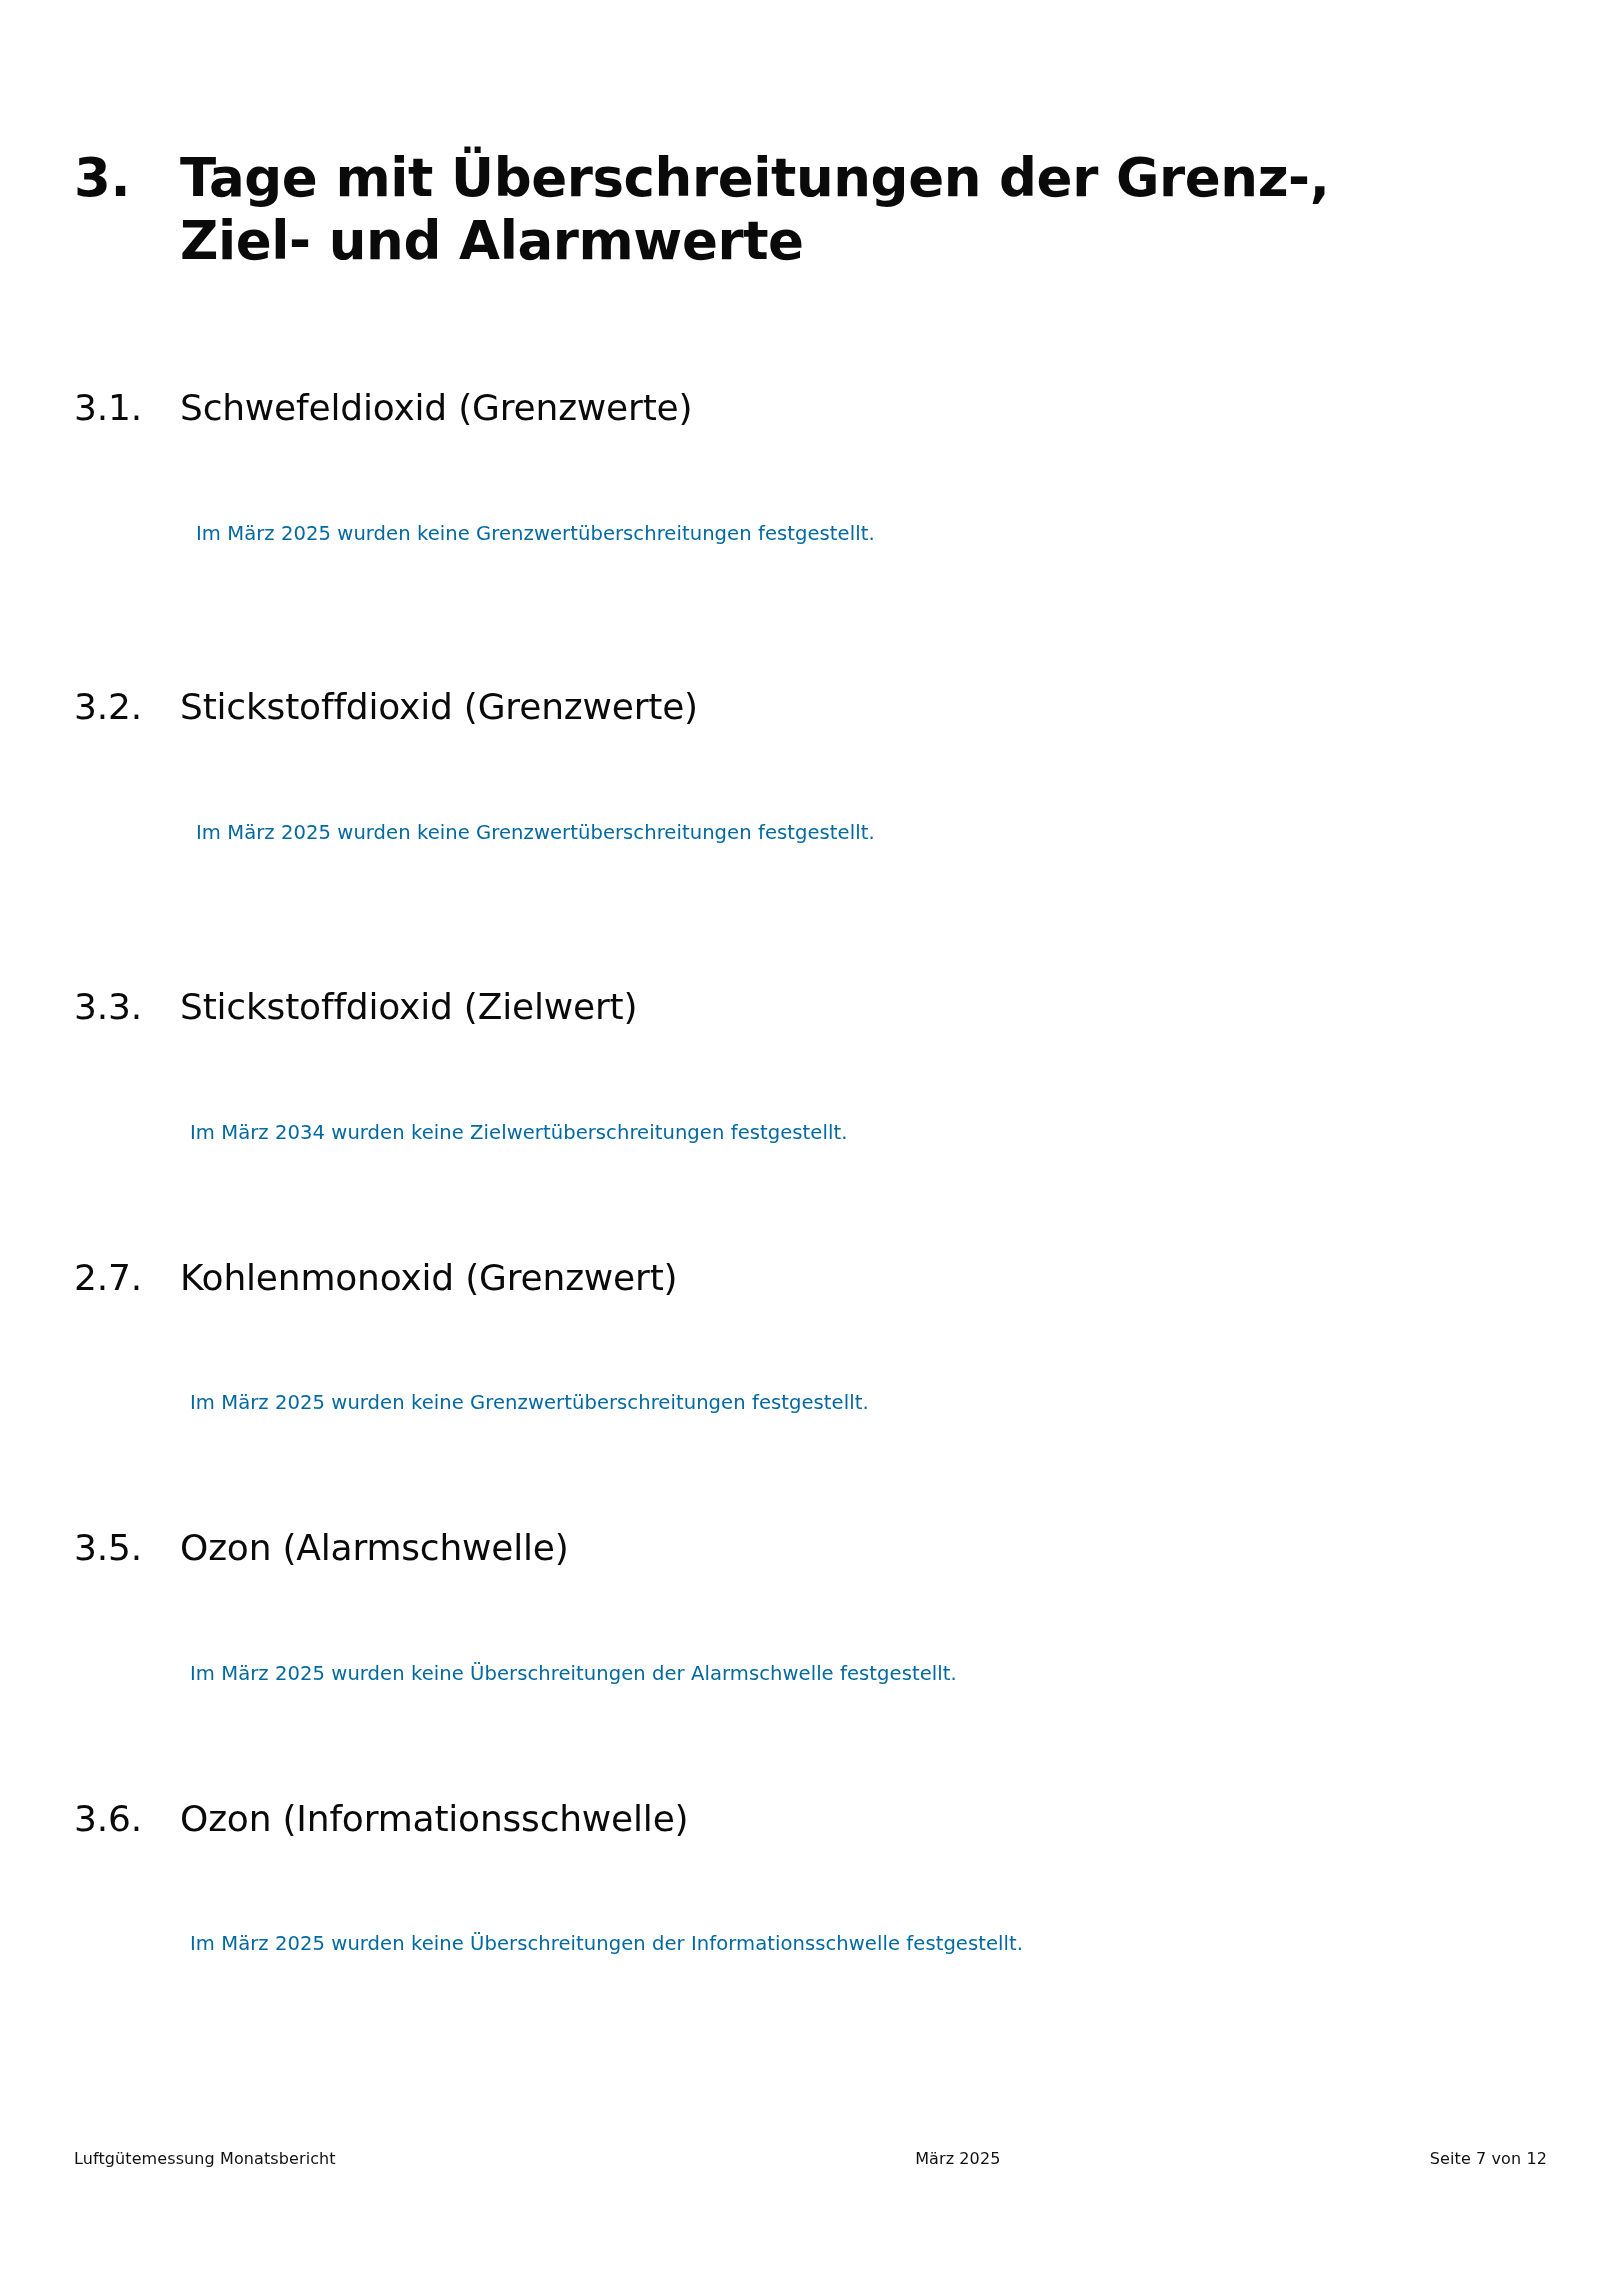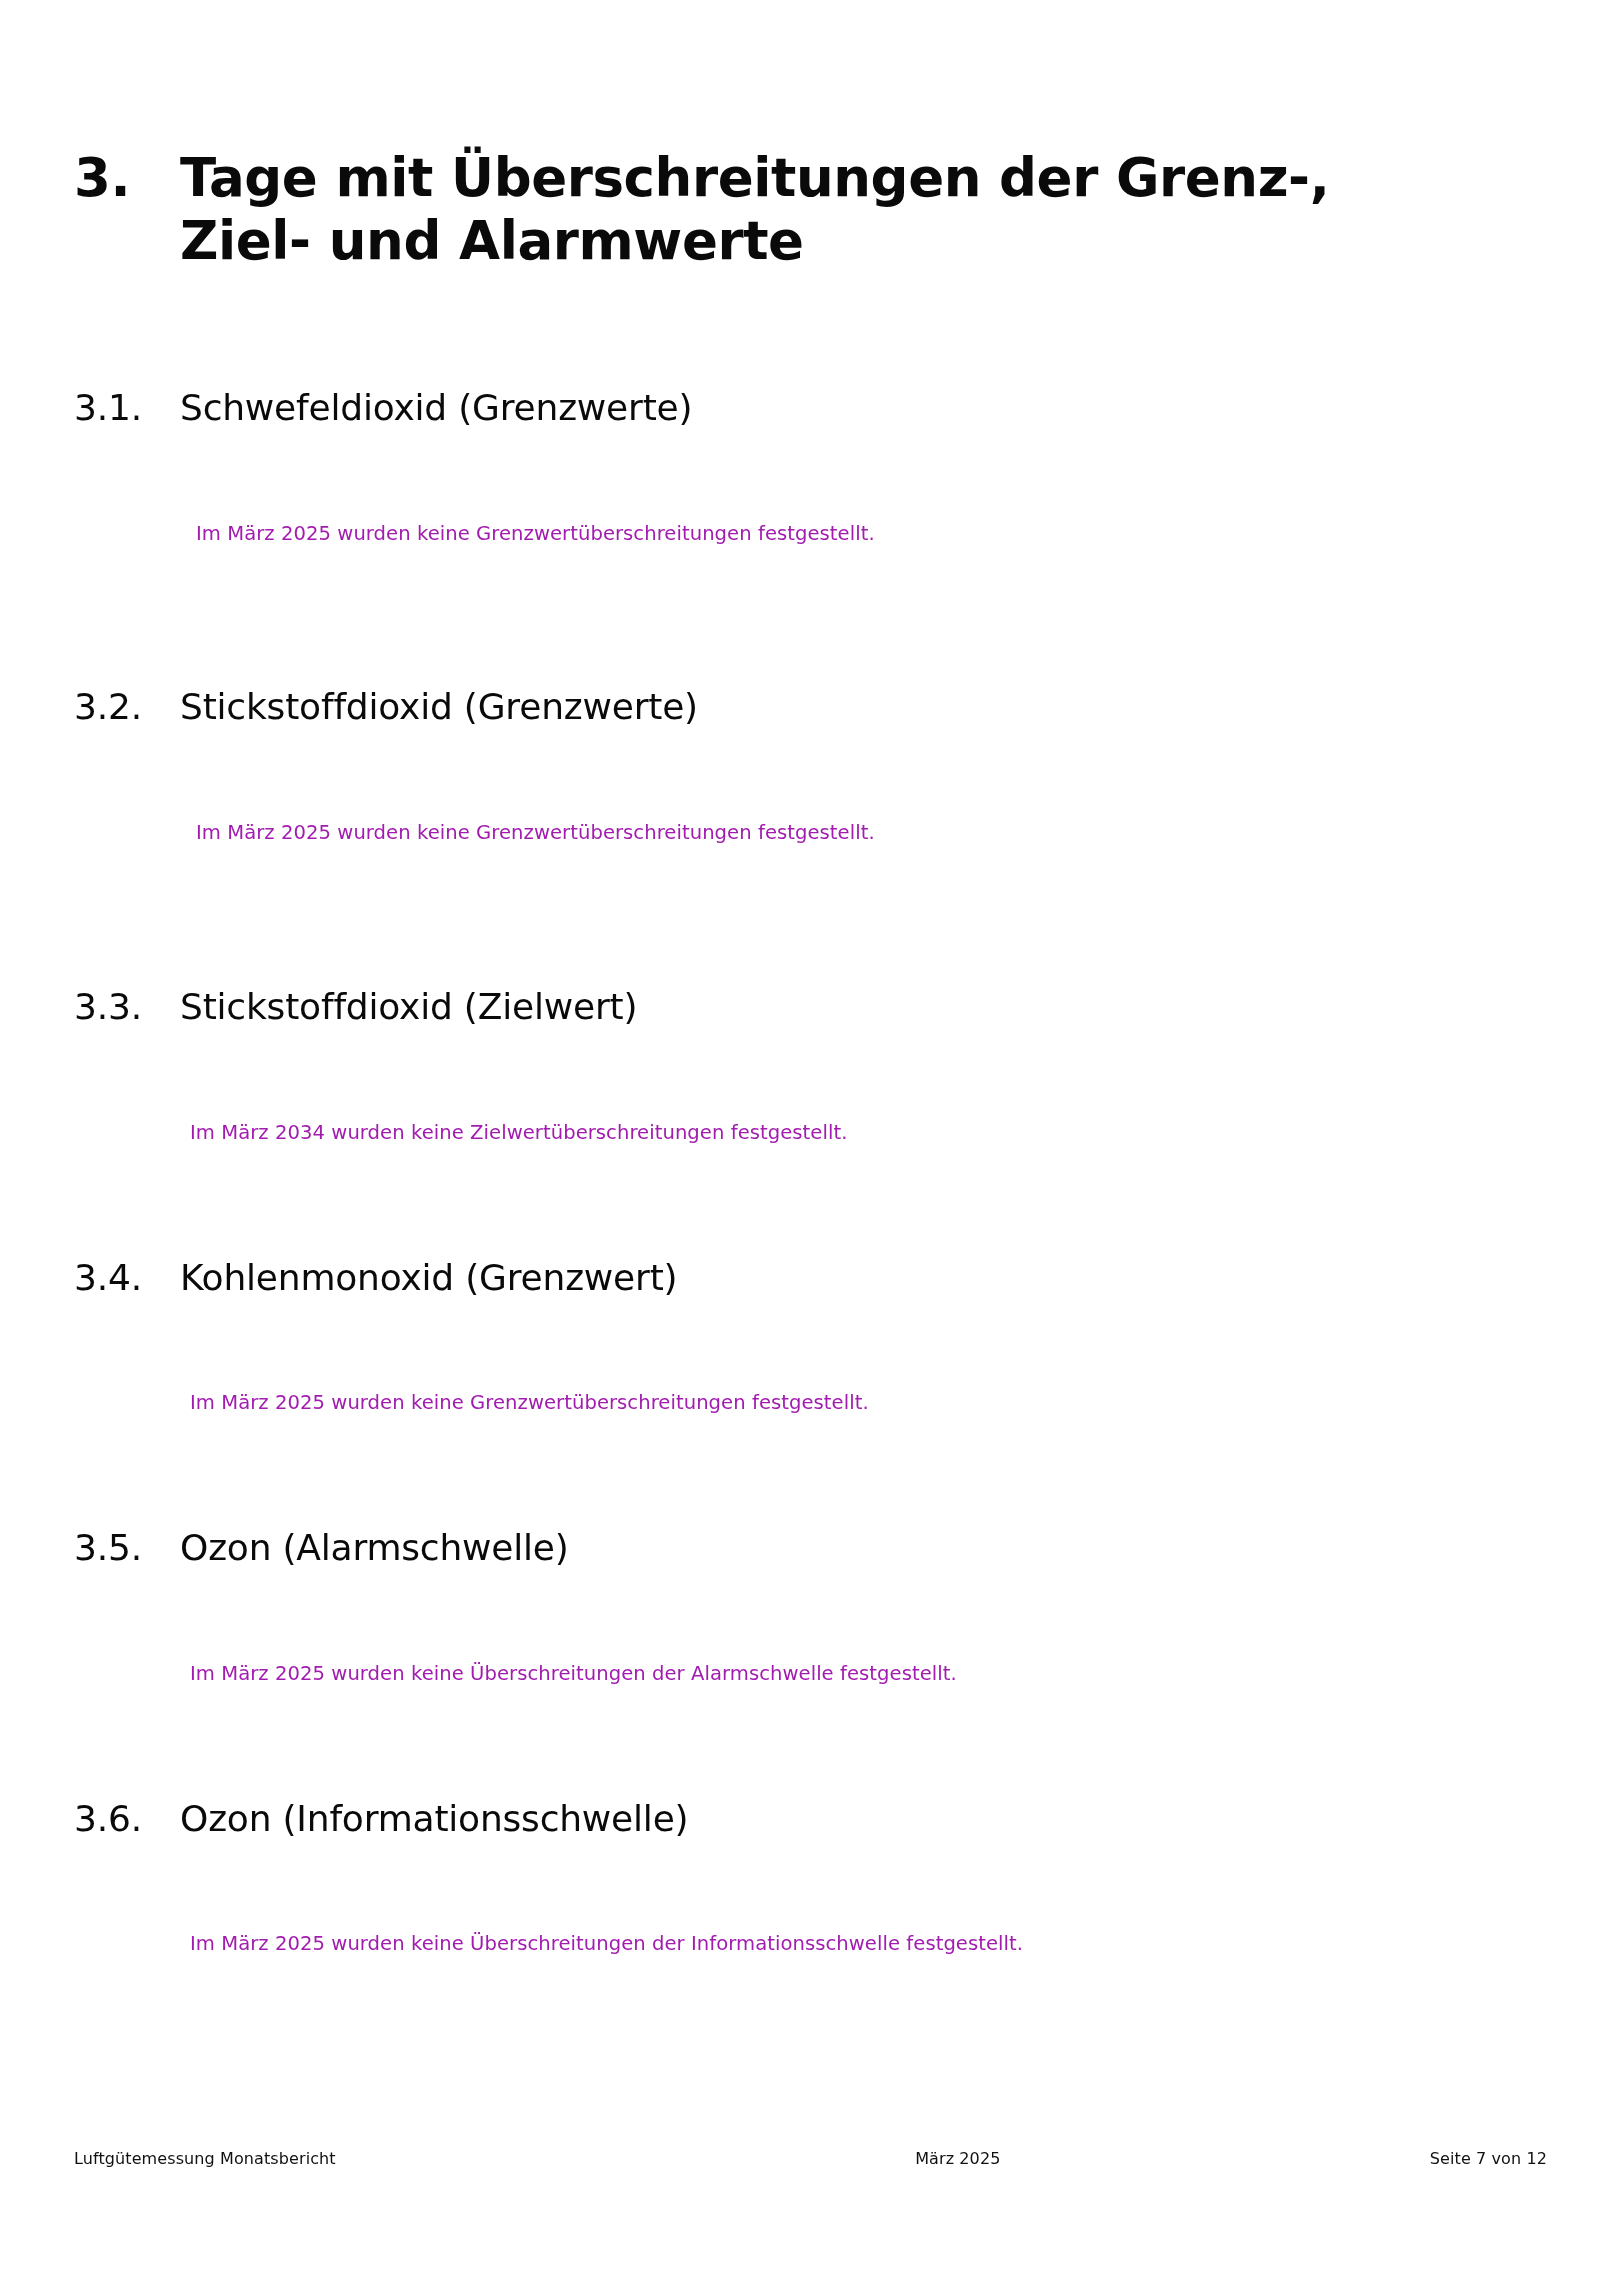--- a/index.html
+++ b/index.html
@@ -60,21 +60,21 @@
     flex: 0 0 106px;
   }
   .section-title {
     flex: 1 1 auto;
   }
 
   .body-text {
     font-size: 19.6px;
     line-height: 1.45;
     letter-spacing: 0.05px;
-    color: #a21caf;
+    color: #0369a1;
     margin-left: 116px;
   }
   .body-text.indent-extra {
     margin-left: 122px;
   }
 
   
   .sp-a { height: 84px; }   
   .sp-b { height: 41px; }   
   .sp-c { height: 88px; }   
@@ -131,21 +131,21 @@
     <h2 class="section">
       <span class="section-num">3.3.</span>
       <span class="section-title">Stickstoffdioxid (Zielwert)</span>
     </h2>
     <div class="sp-b"></div>
     <p class="body-text">Im März 2034 wurden keine Zielwertüberschreitungen festgestellt.</p>
 
     <div class="sp-d"></div>
 
     <h2 class="section">
-      <span class="section-num">3.4.</span>
+      <span class="section-num">2.7.</span>
       <span class="section-title">Kohlenmonoxid (Grenzwert)</span>
     </h2>
     <div class="sp-b"></div>
     <p class="body-text">Im März 2025 wurden keine Grenzwertüberschreitungen festgestellt.</p>
 
     <div class="sp-d"></div>
 
     <h2 class="section">
       <span class="section-num">3.5.</span>
       <span class="section-title">Ozon (Alarmschwelle)</span>

